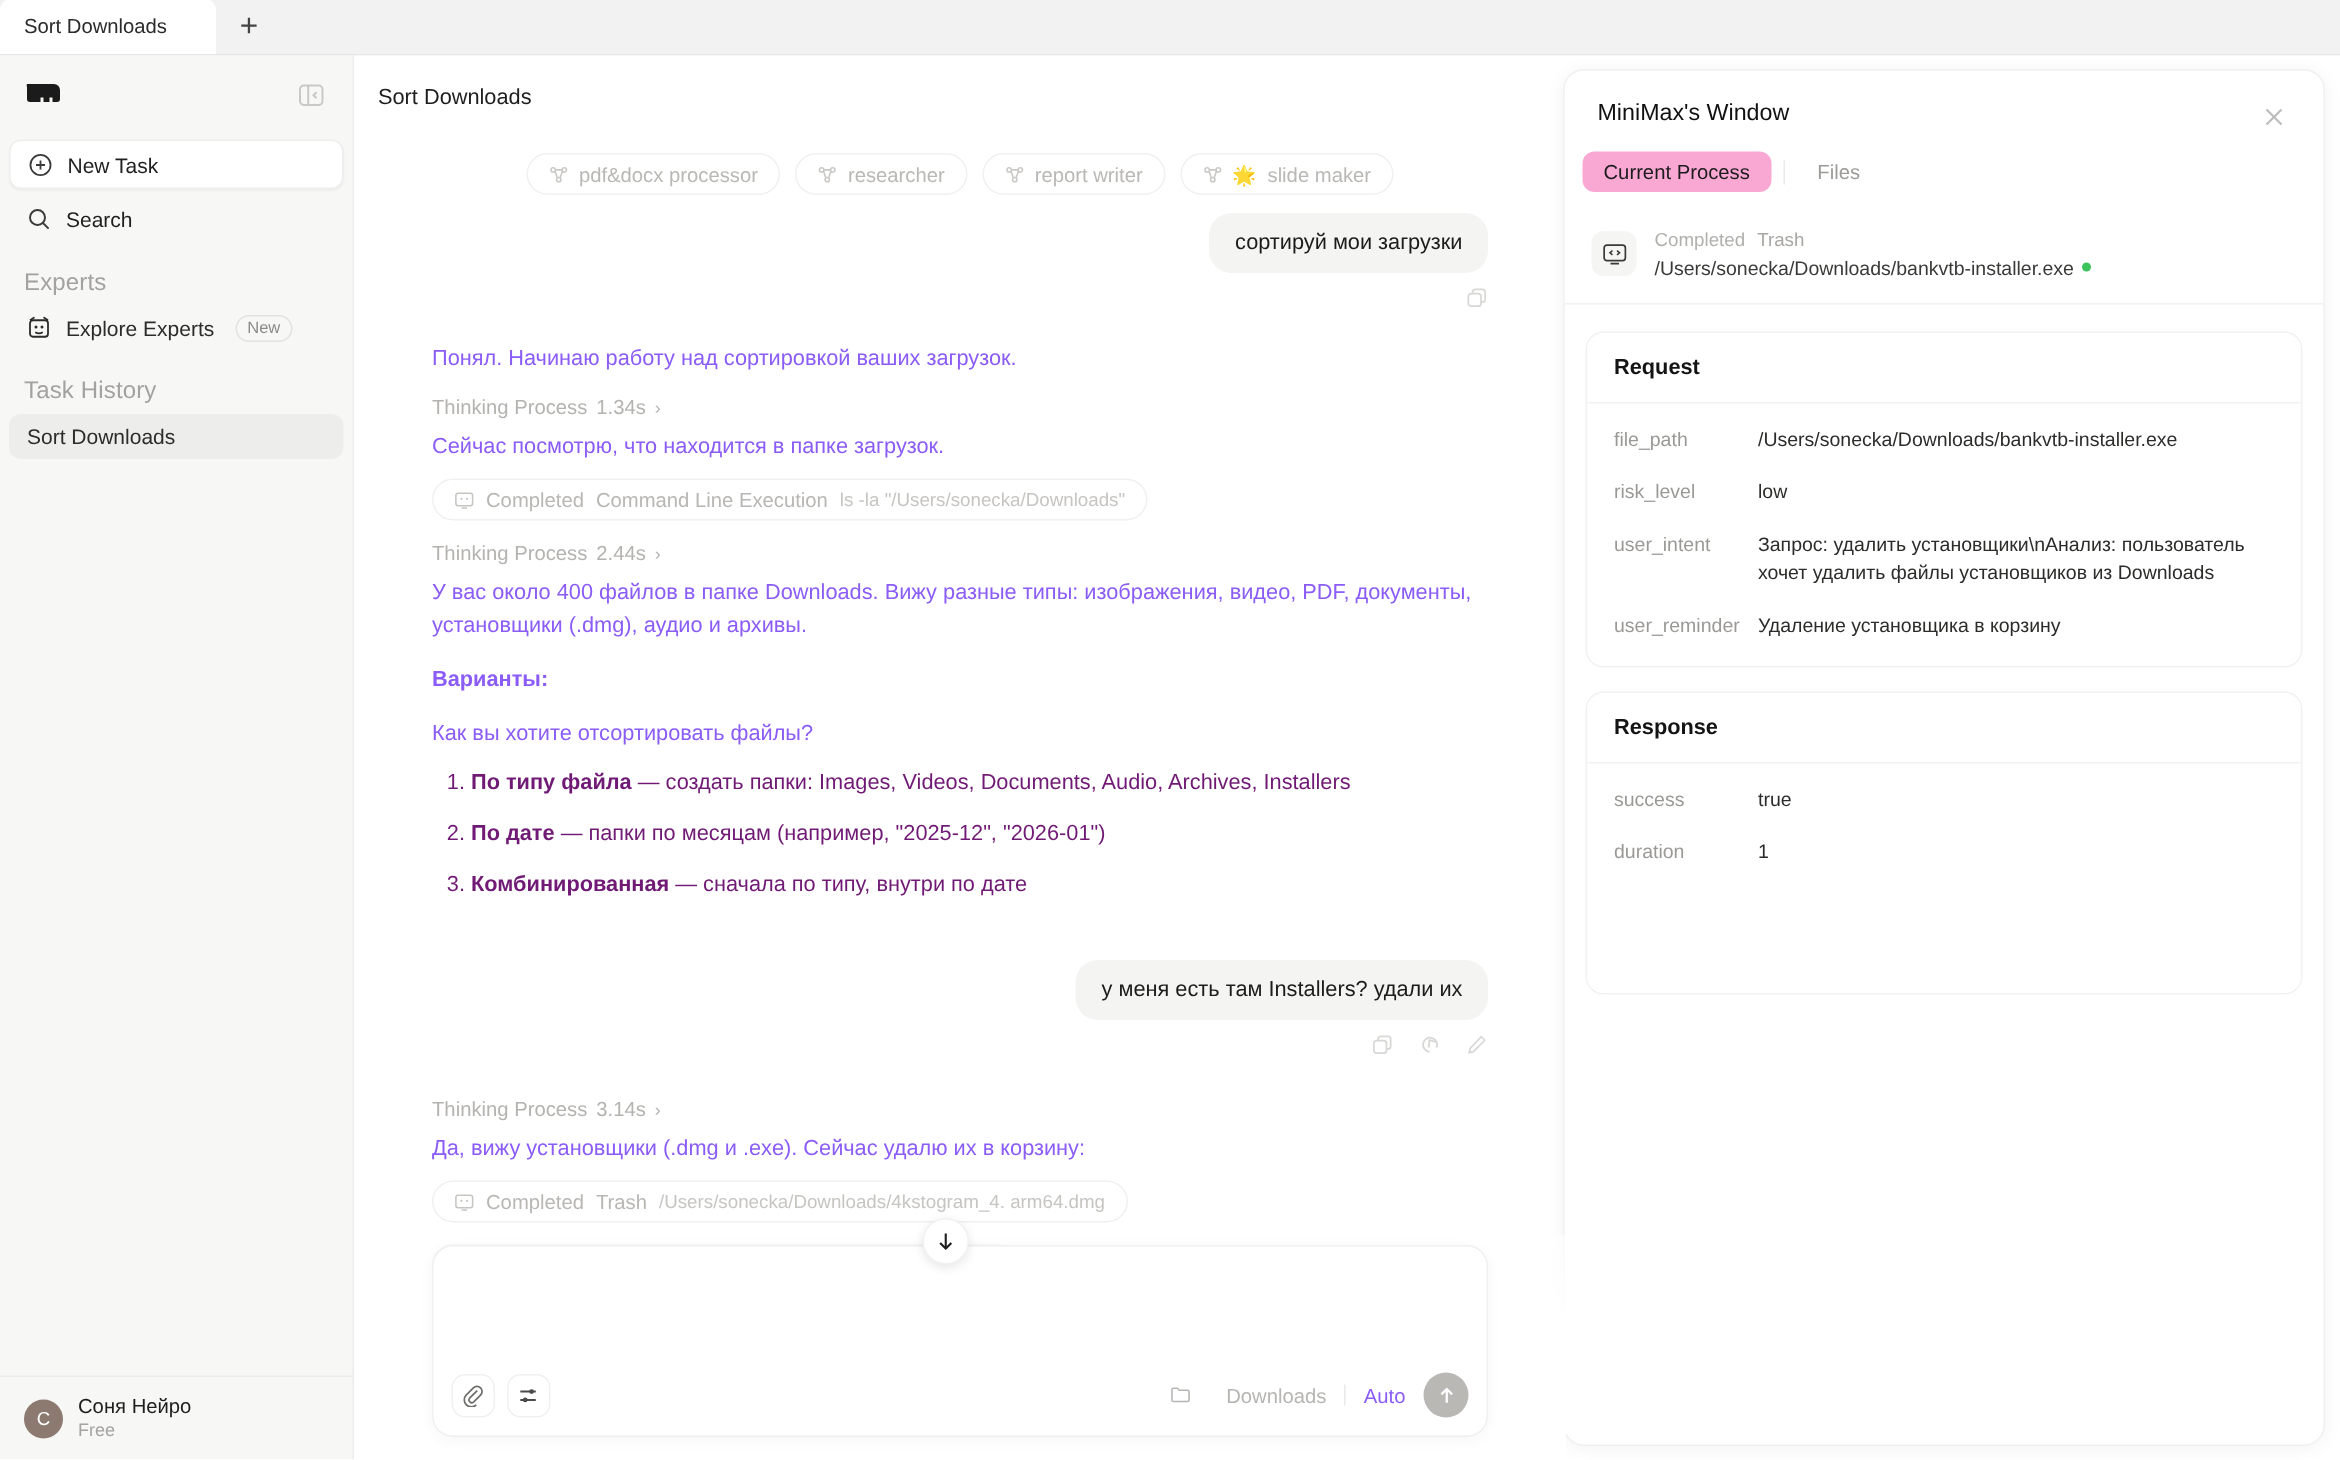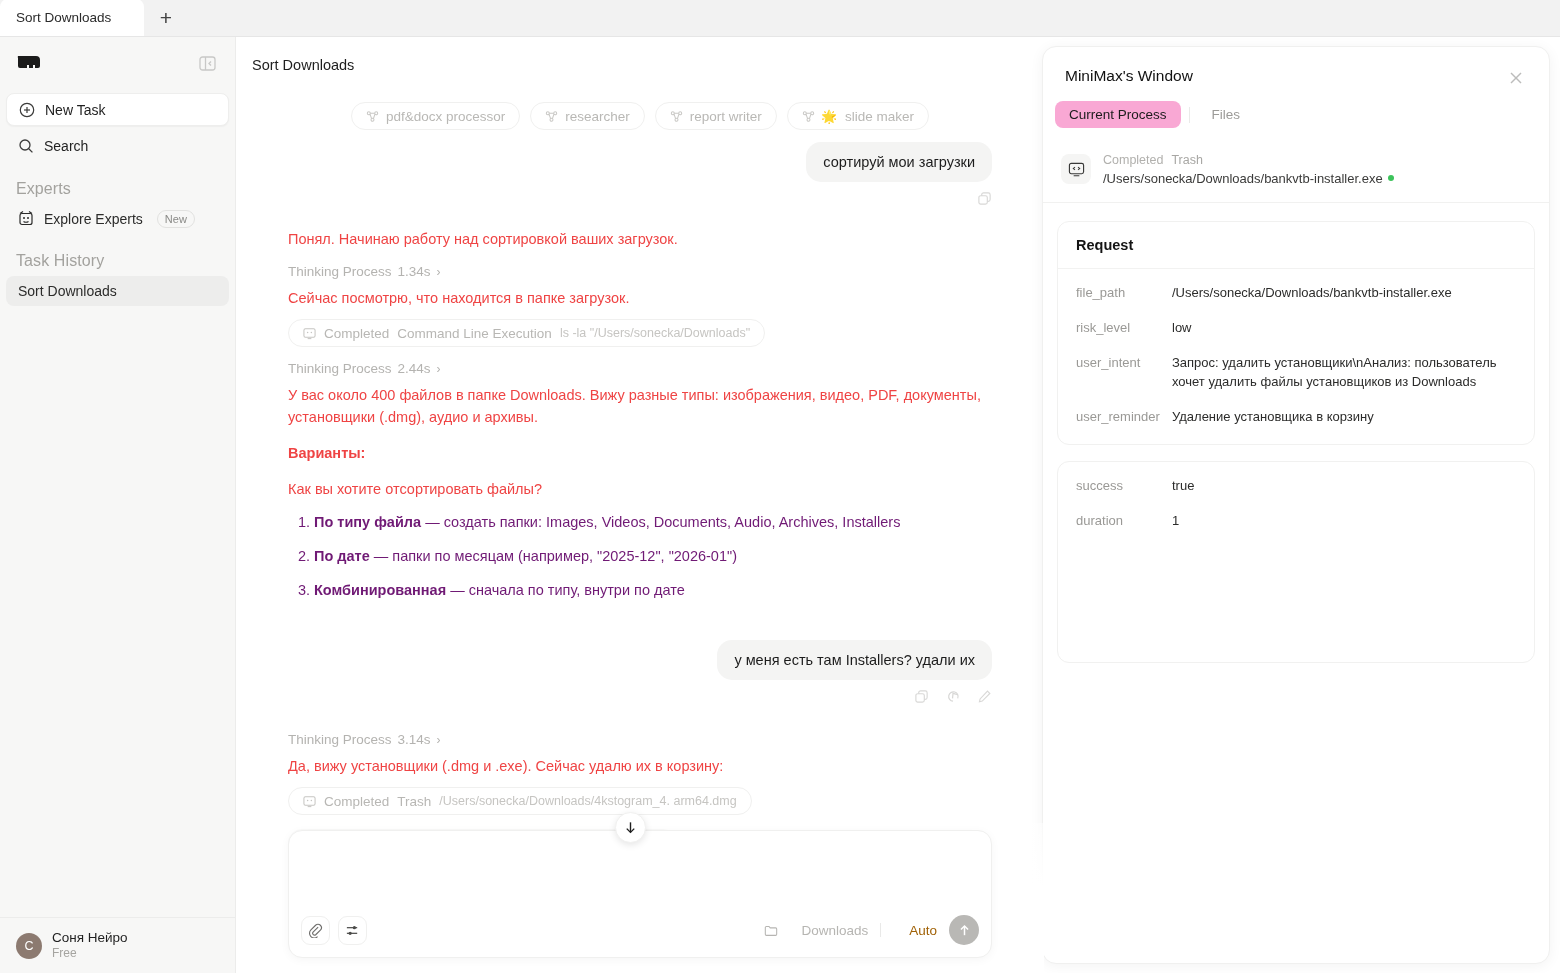--- a/index.html
+++ b/index.html
@@ -104,21 +104,21 @@
 
   .msg-user-wrap { display: flex; justify-content: flex-end; padding: 12px 52px 0 0; }
   .msg-user {
     background: #f4f4f3; border-radius: 15px; padding: 10px 17px;
     font-size: 14.5px; color: #1c1c1c; max-width: 520px; line-height: 20px;
   }
   .msg-actions { display: flex; justify-content: flex-end; gap: 16px; padding: 9px 52px 0 0; }
   .msg-actions .icon { opacity: .45; }
 
   .assistant { padding: 22px 60px 0 52px; }
-  .a-para { font-size: 14.5px; color: #ef4444; line-height: 22px; margin-bottom: 2px; }
+  .a-para { font-size: 14.5px; color: #8b5cf6; line-height: 22px; margin-bottom: 2px; }
   .a-para.spaced { margin-top: 14px; }
   .thinking {
     display: flex; align-items: center; gap: 6px; font-size: 13.5px; color: #b4b3b0;
     margin: 14px 0 8px 0;
   }
   .thinking .chev { font-size: 12px; }
   .toolpill {
     display: inline-flex; align-items: center; gap: 8px; height: 28px;
     border: 1px solid #f0f0ef; border-radius: 16px; background: #fff;
     padding: 0 14px; margin: 8px 0 0 0; max-width: 100%;
@@ -154,23 +154,23 @@
   .composer-bar {
     position: absolute; left: 12px; right: 12px; bottom: 10px; height: 34px;
     display: flex; align-items: center; justify-content: space-between;
   }
   .composer-left { display: flex; gap: 8px; }
   .cbtn {
     width: 29px; height: 29px; border-radius: 9px; border: 1px solid #f0f0ef; background: #fff;
     display: flex; align-items: center; justify-content: center;
   }
   .composer-right { display: flex; align-items: center; gap: 12px; }
-  .folder-tag { display: flex; align-items: flex-end; gap: 23px; font-size: 13.5px; color: #b6b5b2; }
+  .folder-tag { display: flex; align-items: center; gap: 23px; font-size: 13.5px; color: #b6b5b2; }
   .divider-v { width: 1px; height: 14px; background: #e9e9e8; }
-  .auto-tag { font-size: 13.5px; color: #a16207; margin-left: 16px; }
+  .auto-tag { font-size: 13.5px; color: #8b5cf6; }
   .send-btn {
     width: 30px; height: 30px; border-radius: 50%; background: #b9b8b5;
     display: flex; align-items: center; justify-content: center;
   }
 
   
   .rpanel {
     position: absolute; right: 10px; top: 46px; width: 508px; height: 918px;
     background: #fff; border: 1px solid #f0f0ef; border-radius: 14px;
     box-shadow: 0 2px 14px rgba(0,0,0,0.05);
@@ -592,20 +592,21 @@
           <div class="kval">Запрос: удалить установщики\nАнализ: пользователь хочет удалить файлы установщиков из Downloads</div>
         </div>
         <div class="krow">
           <div class="kname">user_reminder</div>
           <div class="kval">Удаление установщика в корзину</div>
         </div>
       </div>
     </div>
 
     <div class="card response">
+      <div class="card-title">Response</div>
       <div class="card-rows">
         <div class="krow">
           <div class="kname">success</div>
           <div class="kval">true</div>
         </div>
         <div class="krow">
           <div class="kname">duration</div>
           <div class="kval">1</div>
         </div>
       </div>

